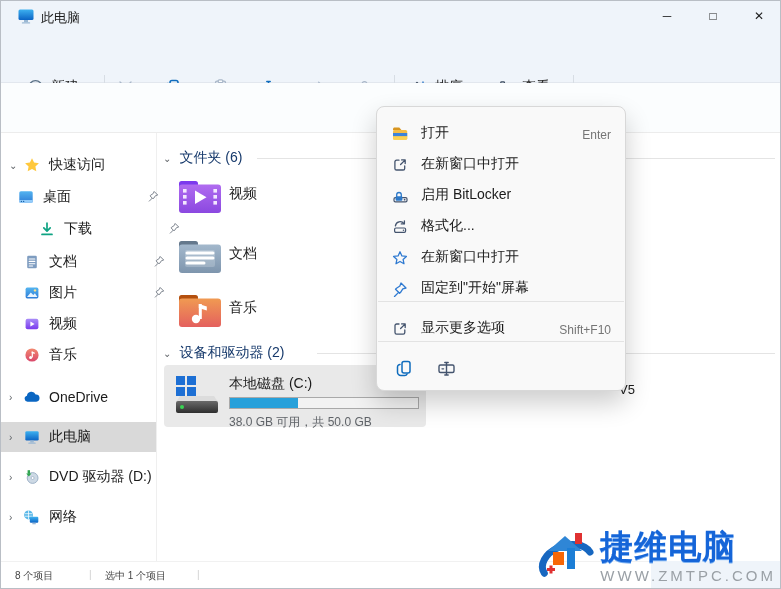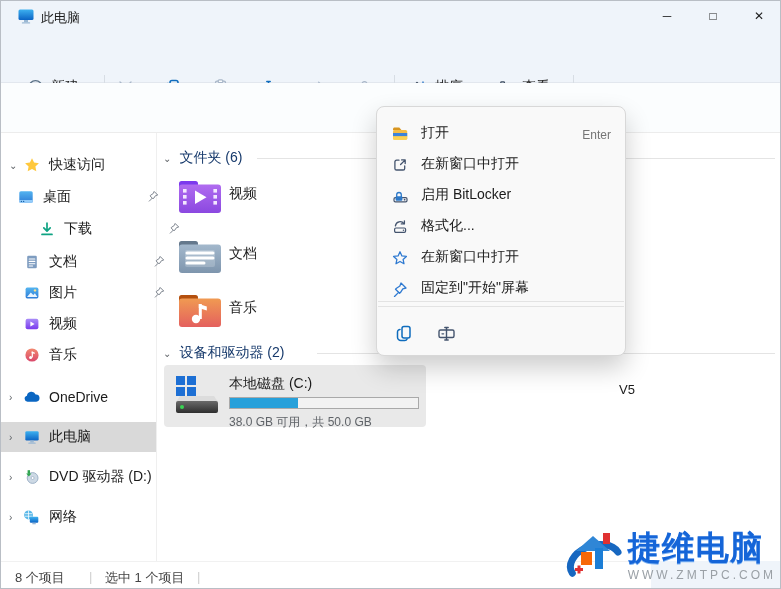--- a/index.html
+++ b/index.html
@@ -36,37 +36,37 @@
   .group-head .gchev{font-size:10px;color:#5f6368;}
   .group-rule{position:absolute;height:1px;background:#e4e4e4;}
   .tile-label{position:absolute;font-size:14px;color:#1b1b1b;}
   .drive-tile{position:absolute;left:163px;top:364px;width:262px;height:62px;background:#e9e9e9;border-radius:4px;}
   .drive-name{position:absolute;left:228px;top:374px;font-size:14px;color:#1b1b1b;white-space:nowrap;}
   .drive-bar{position:absolute;left:228px;top:396px;width:190px;height:12px;background:#f2f2f2;border:1px solid #a9a9a9;box-sizing:border-box;}
   .drive-fill{height:100%;background:#26a0da;}
   .drive-detail{position:absolute;left:228px;top:413px;font-size:12px;color:#5f6368;white-space:nowrap;}
   .dvd-tail{position:absolute;left:618px;top:381px;font-size:13px;color:#1b1b1b;}
   
-  .statusbar{position:absolute;left:0;top:560px;width:650px;height:29px;background:#fff;border-top:1px solid #f1f1f1;box-sizing:border-box;font-size:13px;color:#444;}
+  .statusbar{position:absolute;left:0;top:560px;width:650px;height:29px;background:#fff;border-top:1px solid #f1f1f1;box-sizing:border-box;font-size:10px;color:#444;}
   .statusbar span{position:absolute;top:7px;}
   .sdiv{color:#cfcfcf;}
   
   .menu{position:absolute;left:375px;top:105px;width:250px;background:#f9f9f9;border:1px solid #d8d8d8;border-radius:8px;box-shadow:0 12px 26px rgba(0,0,0,.20);padding:4px 0;z-index:10;box-sizing:border-box;}
   .mi{height:31px;display:flex;align-items:flex-end;padding:0 14px 0 13px;}
   .mi .mic{width:20px;display:flex;justify-content:center;align-items:center;margin-right:11px;flex:0 0 auto;}
   .mi .mlbl{font-size:14px;color:#1a1a1a;flex:1;white-space:nowrap;}
   .mi .msc{font-size:12px;color:#757575;}
   .msep{height:1px;background:#e3e3e3;margin:4px 1px;}
   .mrow{display:flex;gap:8px;padding:7px 8px 3px 10px;}
   .mbtn{width:34px;height:30px;border-radius:5px;display:flex;align-items:center;justify-content:center;}
   
   .watermark{position:absolute;right:4px;bottom:2px;z-index:20;display:flex;align-items:center;}
   .wm-text{margin-left:4px;}
   .wm-brand{font-size:33px;font-weight:bold;color:#1565d8;letter-spacing:1px;line-height:36px;text-shadow:0 1px 0 #7fb3f2;}
-  .wm-site{font-size:12px;color:#9aa0a6;letter-spacing:3px;margin-top:2px;}
+  .wm-site{font-size:15px;color:#9aa0a6;letter-spacing:3px;margin-top:2px;}
 </style>
 </head>
 <body>
 
 <svg width="0" height="0" style="position:absolute">
   <defs>
     <linearGradient id="gMon" x1="0" y1="0" x2="0" y2="1">
         <stop offset="0" stop-color="#3db1f0"></stop>
         <stop offset="1" stop-color="#0b63c4"></stop>
       </linearGradient>
@@ -486,20 +486,30 @@
       <span class="mic">
         <svg width="16" height="16" viewBox="0 0 16 16">
             <path d="M9 2l5 5-3.2.9-2.2 3.4-1 1-4.1-4.1 1-1 3.4-2.2z" fill="none" stroke="#2f7ad1" stroke-width="1.3" stroke-linejoin="round"></path>
             <path d="M6.6 11.4L2.5 15.5" stroke="#2f7ad1" stroke-width="1.3" stroke-linecap="round"></path>
           </svg>
       </span>
       <span class="mlbl">固定到"开始"屏幕</span>
       <span class="msc"></span>
     </div>
     <div class="msep"></div>
+    <div class="mi">
+      <span class="mic">
+        <svg width="16" height="16" viewBox="0 0 16 16">
+          <path d="M3 6v5.6A1.6 1.6 0 0 0 4.6 13.2h6.6a1.6 1.6 0 0 0 1.6-1.6V9M3 6V4.6A1.6 1.6 0 0 1 4.6 3H7" fill="none" stroke="#44546e" stroke-width="1.3" stroke-linecap="round"></path>
+          <path d="M9.6 2.9h3.6v3.6M13 3.1L8.6 7.5" fill="none" stroke="#44546e" stroke-width="1.3" stroke-linecap="round" stroke-linejoin="round"></path>
+        </svg>
+      </span>
+      <span class="mlbl">显示更多选项</span>
+      <span class="msc">Shift+F10</span>
+    </div>
     <div class="msep"></div>
     <div class="mrow">
       <div class="mbtn">
         <svg width="18" height="18" viewBox="0 0 18 18">
           <rect x="7" y="2.5" width="8" height="11.5" rx="2" fill="none" stroke="#0f6cbd" stroke-width="1.5"></rect>
           <path d="M5 5.5A2.5 2.5 0 0 0 2.5 8v5.2A3.3 3.3 0 0 0 5.8 16.5h4a2.5 2.5 0 0 0 2.3-1.5" fill="none" stroke="#0f6cbd" stroke-width="1.5" stroke-linecap="round"></path>
         </svg>
       </div>
       <div class="mbtn">
         <svg width="19" height="17" viewBox="0 0 19 17">

